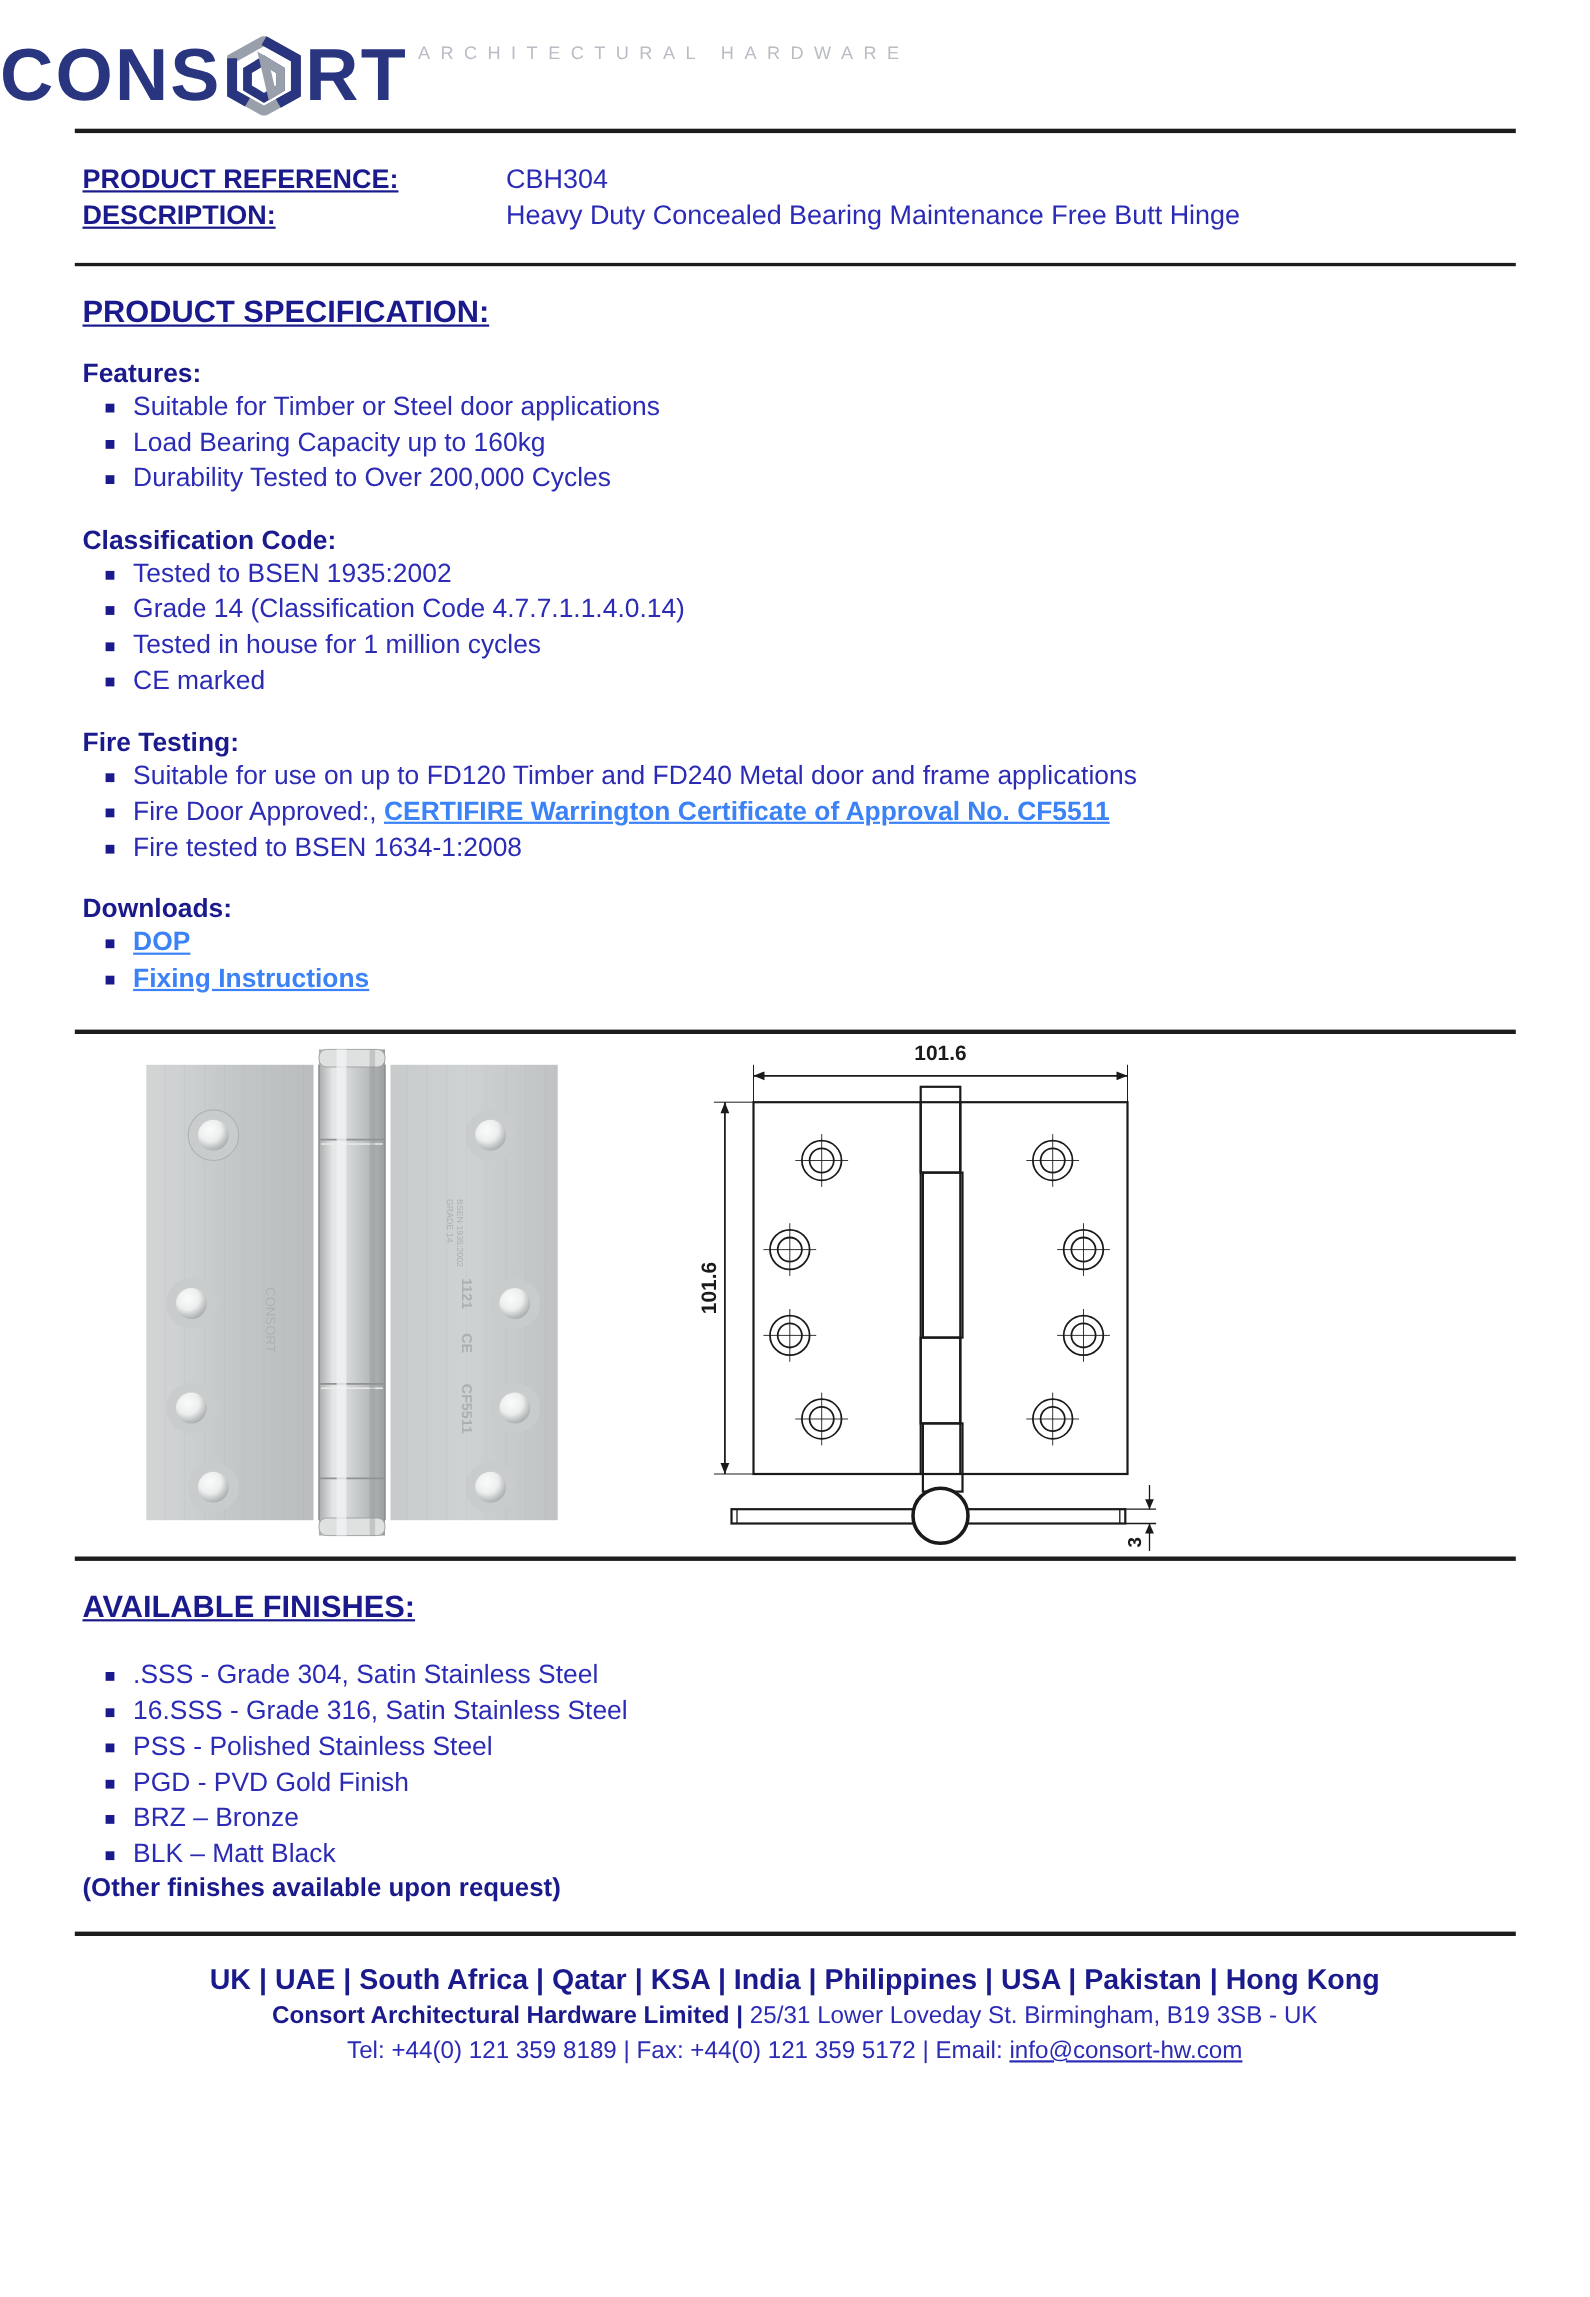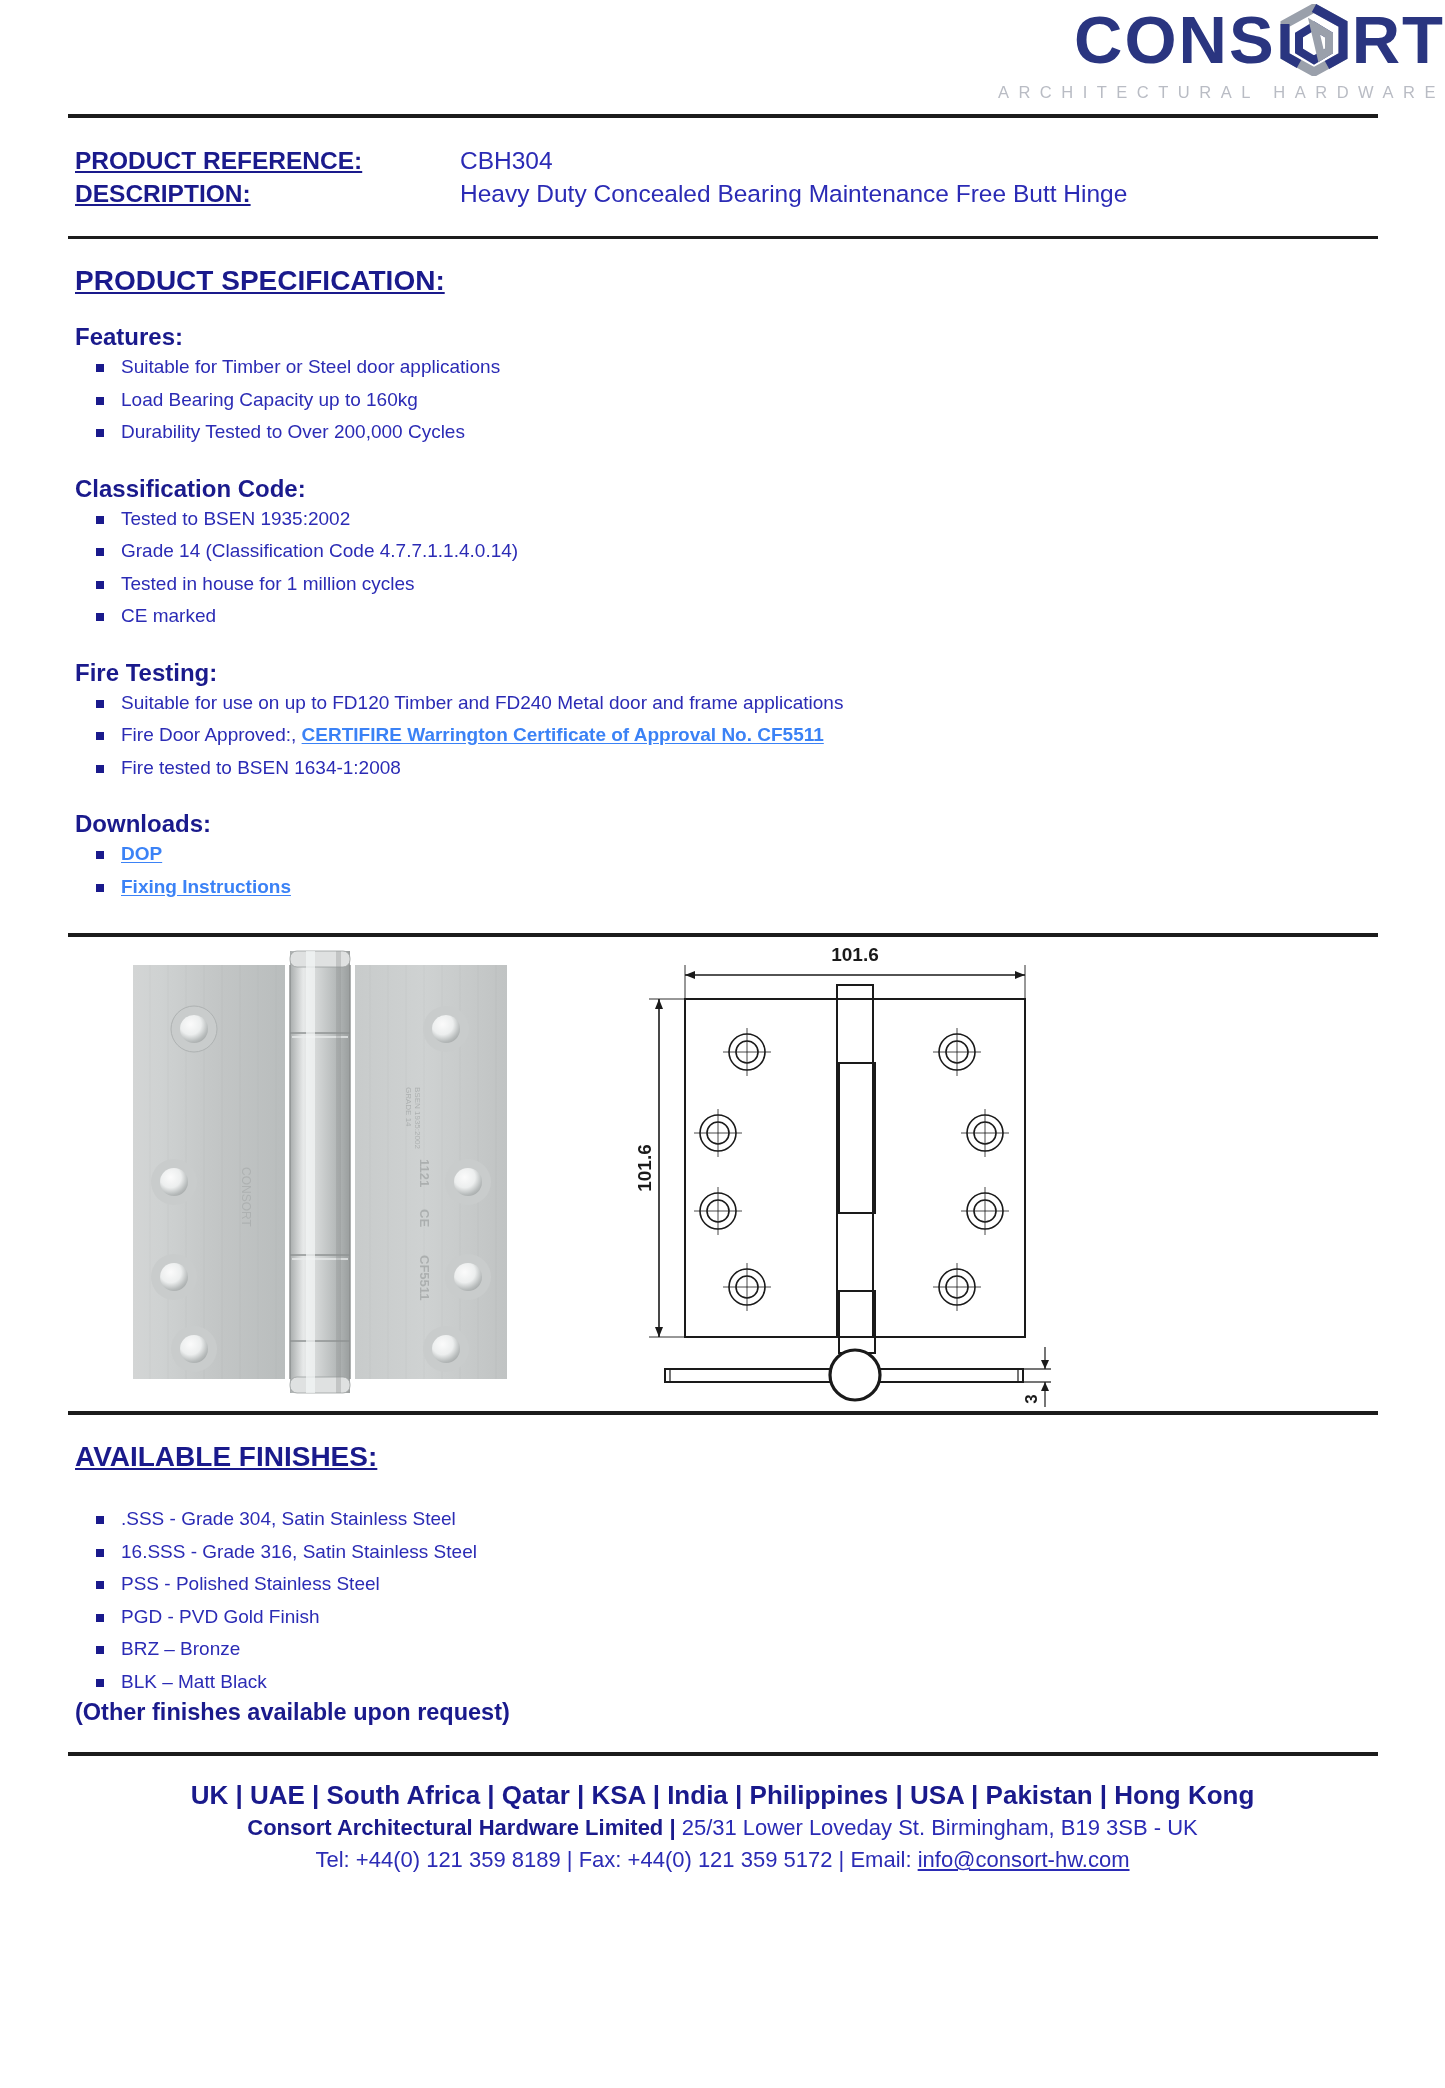--- a/index.html
+++ b/index.html
@@ -12,24 +12,23 @@
     color: #1a1a8c;
     position: relative;
     overflow: hidden;
   }
 
   .page { position: relative; width: 1445px; height: 2088px; padding: 0; }
 
   
   .logo-block {
     width: 100%;
-    padding-top: 4px;
+    padding-top: 33px;
     display: flex;
-    flex-direction: column;
-    align-items: flex-end;
+    align-items: flex-start;
   }
   .logo-word {
     display: flex;
     align-items: center;
     justify-content: center;
     height: 72px;
   }
   .logo-text {
     font-family: "Liberation Sans", sans-serif;
     font-size: 67px;
@@ -85,21 +84,21 @@
     font-size: 24px;
     font-weight: bold;
     color: #1a1a8c;
   }
 
   
   ul.blist { list-style: none; margin: 0; padding: 0; }
   ul.blist li {
     position: relative;
     padding-left: 46px;
-    font-size: 19px;
+    font-size: 24px;
     line-height: 32.5px;
     color: #2b2bb5;
     font-weight: normal;
   }
   ul.blist li .bullet-sq {
     position: absolute;
     left: 21px;
     top: 13px;
     width: 8px;
     height: 8px;

